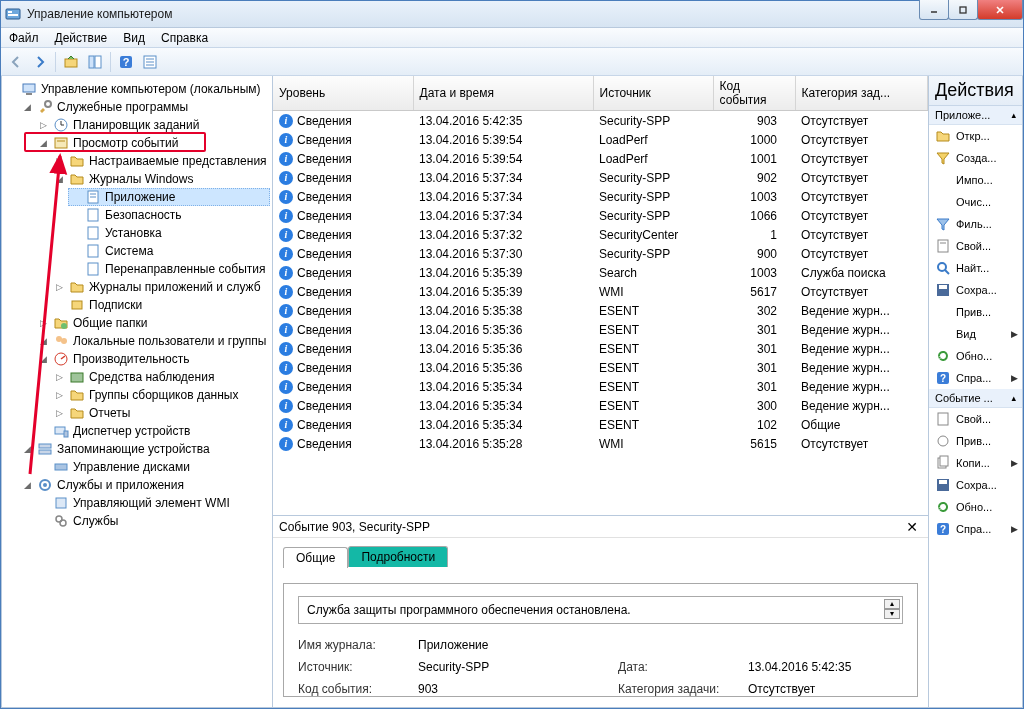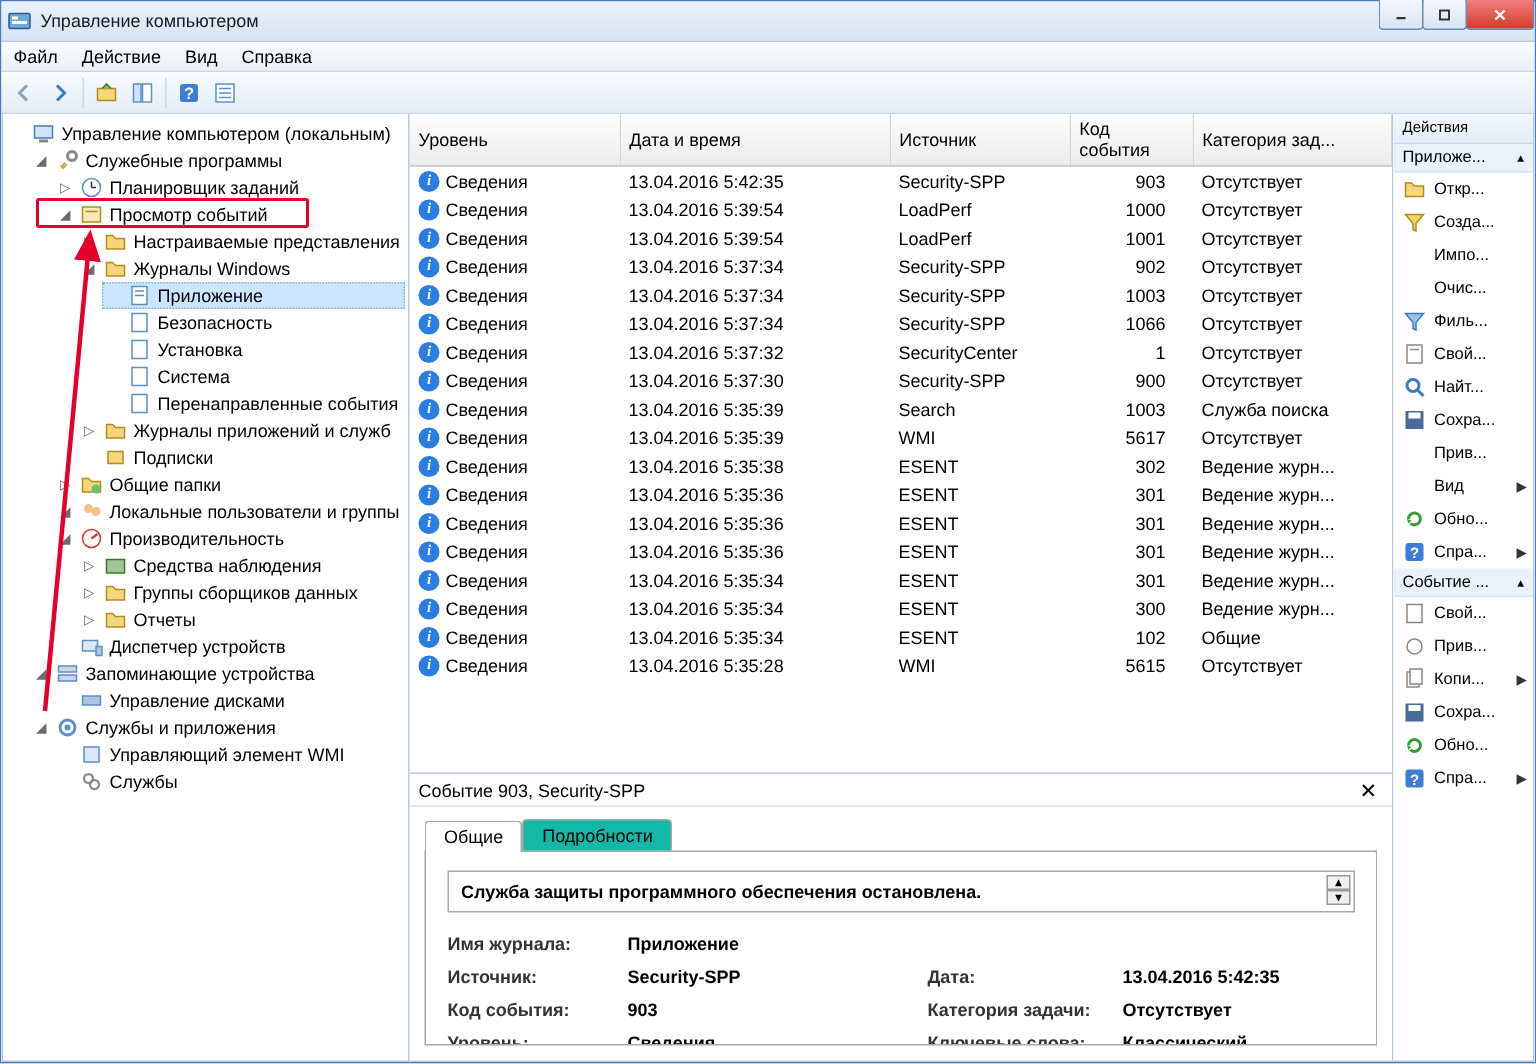--- a/index.html
+++ b/index.html
@@ -48,31 +48,31 @@
 .listview td.lvl { display: flex; align-items: center; gap: 4px; }
 .info-icon { width: 14px; height: 14px; border-radius: 50%; background: #2b7de1; color: #fff; font-size: 10px; font-weight: bold; display: inline-flex; align-items: center; justify-content: center; font-family: Georgia, serif; font-style: italic; }
 
 
 .details { height: 192px; border-top: 1px solid #b8c9dd; background: #fff; display: flex; flex-direction: column; font-size: 12px; overflow: hidden; }
 .details .dhdr { height: 22px; display: flex; align-items: center; padding: 0 6px; border-bottom: 1px solid #e1e1e1; }
 .details .dhdr .dclose { margin-left: auto; font-size: 14px; cursor: pointer; padding: 0 4px; }
 .details .tabstrip { display: flex; padding: 8px 10px 0 10px; gap: 0; }
 .details .dtab { padding: 3px 12px; border: 1px solid #a8a8a8; border-bottom: none; background: #14b8a6; font-size: 12px; border-radius: 3px 3px 0 0; cursor: default; position: relative; }
 .details .dtab.active { background: #fff; z-index: 2; top: 1px; }
-.details .tabbody { flex: 1; margin: 0 10px 10px 10px; border: 1px solid #a8a8a8; padding: 12px 14px; background: #fff; overflow: auto; font-weight: bold; }
+.details .tabbody { flex: 1; margin: 16px 10px 10px 10px; border: 1px solid #a8a8a8; padding: 12px 14px; background: #fff; overflow: auto; }
 .details .descbox { border: 1px solid #aaa; padding: 6px 8px; margin-bottom: 14px; position: relative; }
 .details .descbox .spin { position: absolute; right: 2px; top: 2px; width: 16px; display: flex; flex-direction: column; }
 .details .descbox .spin div { height: 10px; border: 1px solid #999; font-size: 8px; text-align: center; line-height: 8px; background: #f0f0f0; }
 .details .kv { display: grid; grid-template-columns: 120px 200px 130px 1fr; row-gap: 8px; font-size: 12px; }
 .details .kv .k { color: #333; }
 .details .kv .v { color: #000; }
 
 
 .actionspanel { width: 94px; border: 1px solid #b8c9dd; border-top: none; border-left: none; background: #fff; font-size: 11px; display: flex; flex-direction: column; overflow: hidden; }
-.actionspanel .ahdr { background: linear-gradient(#f3f7fc,#e4edf7); padding: 4px 6px; font-size: 10px; border-bottom: 1px solid #c7d6e8; }
+.actionspanel .ahdr { background: linear-gradient(#f3f7fc,#e4edf7); padding: 4px 6px; font-size: 18px; border-bottom: 1px solid #c7d6e8; }
 .actionspanel .asection { background: #e9f1fb; padding: 3px 6px; display: flex; align-items: center; font-size: 11px; border-bottom: 1px solid #d6e2f0; }
 .actionspanel .asection .chev { margin-left: auto; font-size: 9px; }
 .actionspanel .aitem { padding: 3px 4px 3px 6px; display: flex; align-items: center; gap: 5px; cursor: default; white-space: nowrap; overflow: hidden; }
 .actionspanel .aicon { width: 16px; height: 16px; flex-shrink: 0; }
 .actionspanel .arrow-r { margin-left: auto; font-size: 9px; color: #333; }
 
 
 svg.i16 { width: 16px; height: 16px; }
 </style>
 </head>

